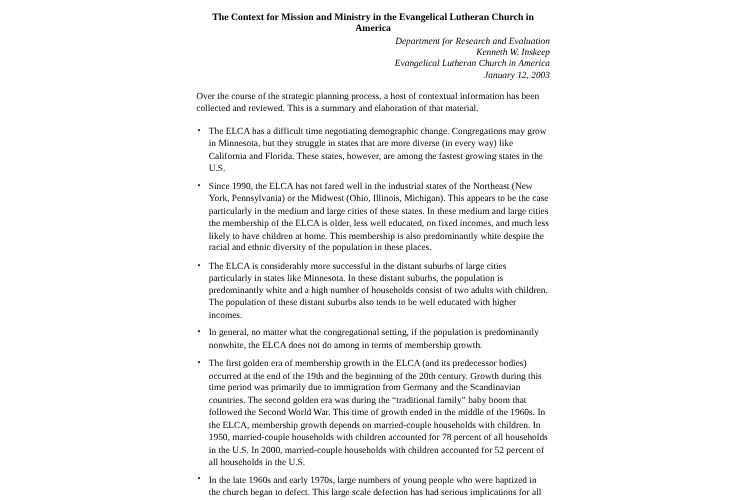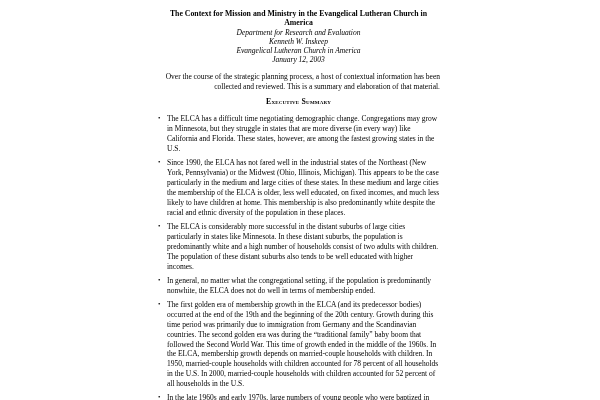--- a/index.html
+++ b/index.html
@@ -24,27 +24,27 @@
     font-size: 7.8px;
     line-height: 9.3px;
     font-weight: bold;
     text-align: center;
   }
   .byline {
     margin: 0;
     font-size: 7.5px;
     line-height: 9.2px;
     font-style: italic;
-    text-align: center;
+    text-align: right;
   }
   .intro {
     margin: 8px 0 0 0;
     font-size: 7.5px;
     line-height: 9.8px;
-    text-align: right;
+    text-align: left;
   }
   .section-heading {
     margin: 5px 0 0 0;
     font-size: 7.8px;
     line-height: 9.3px;
     font-weight: bold;
     font-variant: small-caps;
     letter-spacing: 0.2px;
     text-align: center;
   }
@@ -79,38 +79,37 @@
 
     <div>
       <p class="byline">Department for Research and Evaluation</p>
       <p class="byline">Kenneth W.  Inskeep</p>
       <p class="byline">Evangelical Lutheran Church in America</p>
       <p class="byline">January 12, 2003</p>
     </div>
 
     <p class="intro">Over the course of the strategic planning process, a host of contextual information has been collected and reviewed.  This is a summary and elaboration of that material.</p>
 
-    <h2 class="section-heading">Executive Summary</h2>
 
     <ul class="bullets">
       <li>
         <span class="marker">•</span>
         <span>The ELCA has a difficult time negotiating demographic change.  Congregations may grow in Minnesota, but they struggle in states that are more diverse (in every way) like California and Florida.  These states, however, are among the fastest growing states in the U.S.</span>
       </li>
       <li>
         <span class="marker">•</span>
         <span>Since 1990, the ELCA has not fared well in the industrial states of the Northeast (New York, Pennsylvania) or the Midwest (Ohio, Illinois, Michigan).  This appears to be the case particularly in the medium and large cities of these states.  In these medium and large cities the membership of the ELCA is older, less well educated, on fixed incomes, and much less likely to have children at home.  This membership is also predominantly white despite the racial and ethnic diversity of the population in these places.</span>
       </li>
       <li>
         <span class="marker">•</span>
         <span>The ELCA is considerably more successful in the distant suburbs of large cities particularly in states like Minnesota.  In these distant suburbs, the population is predominantly white and a high number of households consist of two adults with children.  The population of these distant suburbs also tends to be well educated with higher incomes.</span>
       </li>
       <li>
         <span class="marker">•</span>
-        <span>In general, no matter what the congregational setting, if the population is predominantly nonwhite, the ELCA does not do well in terms of membership ended.</span>
+        <span>In general, no matter what the congregational setting, if the population is predominantly nonwhite, the ELCA does not do among in terms of membership growth.</span>
       </li>
       <li>
         <span class="marker">•</span>
         <span>The first golden era of membership growth in the ELCA (and its predecessor bodies) occurred at the end of the 19th and the beginning of the 20th century.  Growth during this time period was primarily due to immigration from Germany and the Scandinavian countries.  The second golden era was during the “traditional family” baby boom that followed the Second World War.  This time of growth ended in the middle of the 1960s.  In the ELCA, membership growth depends on married-couple households with children.  In 1950, married-couple households with children accounted for 78 percent of all households in the U.S.  In 2000, married-couple households with children accounted for 52 percent of all households in the U.S.</span>
       </li>
       <li>
         <span class="marker">•</span>
         <span>In the late 1960s and early 1970s, large numbers of young people who were baptized in the church began to defect.  This large scale defection has had serious implications for all mainline denominations.  This generation, particularly those born in the later years of the baby boom, is much more likely to think of participating in organized religion as optional, something to be purchased (or not purchased) as it is needed, or when it is appealing.  In turn, religion as a commodity casts congregations into the realm of</span>
       </li>
     </ul>

